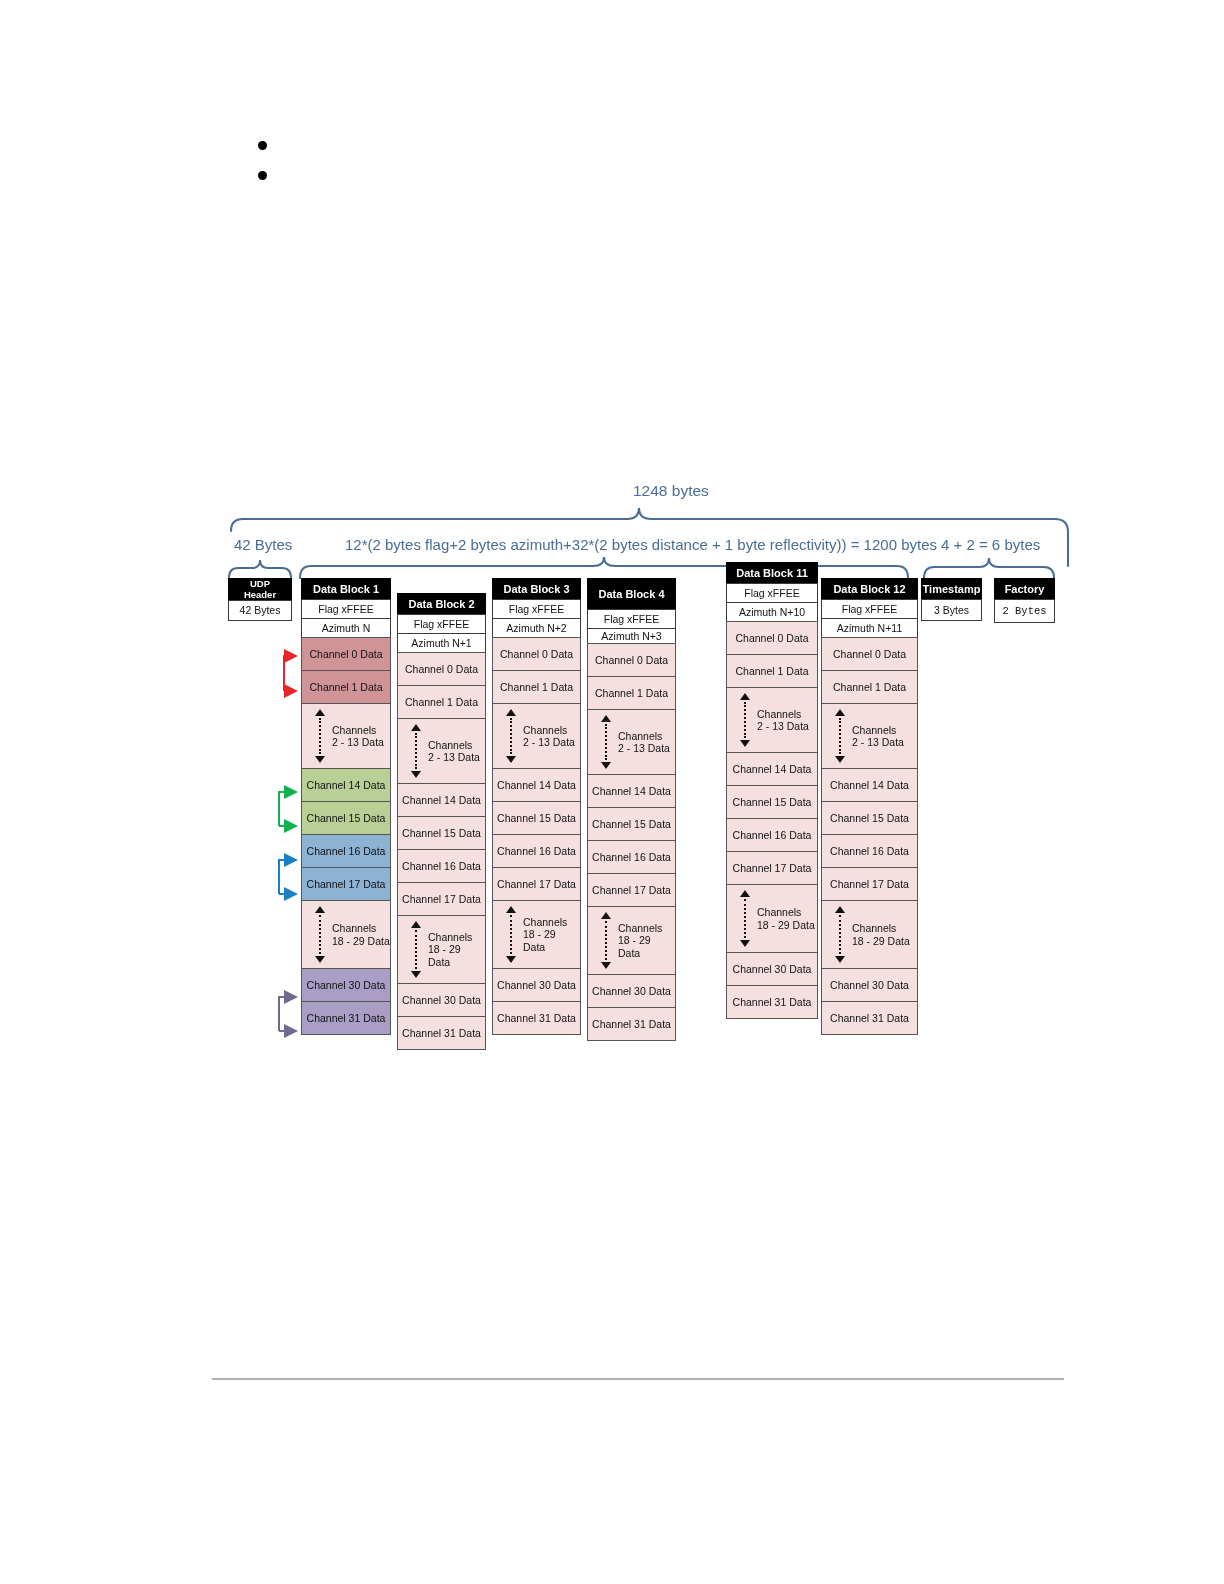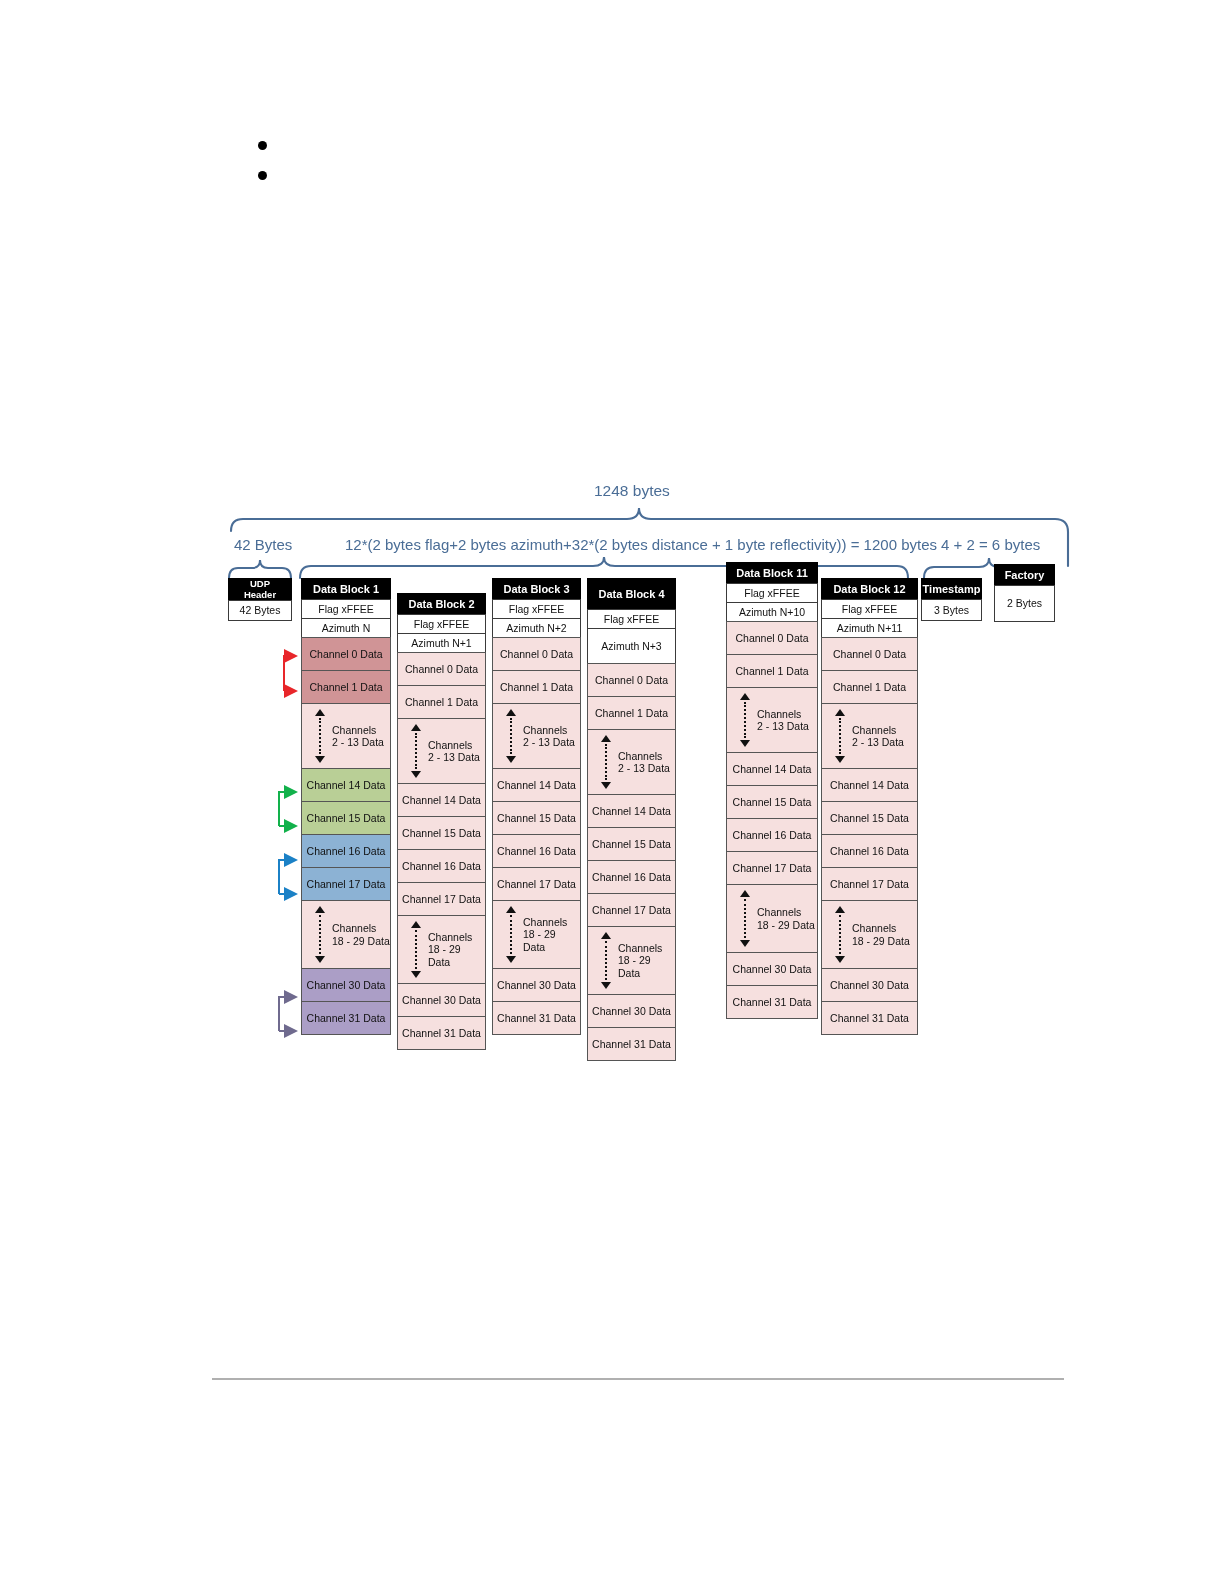--- a/index.html
+++ b/index.html
@@ -122,21 +122,21 @@
     height: 2px;
     background: #b0b0b0;
   }
 </style>
 </head>
 <body>
 
 <div class="bullet" style="left:258px; top:141px;"></div>
 <div class="bullet" style="left:258px; top:171px;"></div>
 
-<div class="brace-label big" style="left:594px; top:482px;">1248 bytes</div>
+<div class="brace-label big" style="left:633px; top:482px;">1248 bytes</div>
 <div class="brace-label" style="left:234px; top:536px;">42 Bytes</div>
 <div class="brace-label" style="left:345px; top:536px;">12*(2 bytes flag+2 bytes azimuth+32*(2 bytes distance + 1 byte reflectivity)) = 1200 bytes</div>
 <div class="brace-label" style="left:941px; top:536px;">4 + 2 = 6  bytes</div>
 
 <svg id="vector-layer" viewBox="0 0 1224 1584">
 
   <g fill="none" stroke="#4a6d96" stroke-width="2.1" stroke-linecap="round">
     <path d="M231,531 Q231,519 243,519 L627,519 Q639,519 639,508
              Q639,519 651,519 L1055,519 Q1068,519 1068,532 L1068,566"></path>
   </g>
@@ -308,21 +308,21 @@
       <span class="ellip-txt">18 - 29 Data</span>
     </span>
   </div>
   <div class="cell ch c-pink" style="height:34px;">Channel 30 Data</div>
   <div class="cell ch c-pink" style="height:34px;">Channel 31 Data</div>
 </div>
 
 <div class="col" style="left:587px; top:578px; width:89px;">
   <div class="cell hdr" style="height:32px;">Data Block 4</div>
   <div class="cell" style="height:20px;">Flag xFFEE</div>
-  <div class="cell" style="height:36px;">Azimuth N+3</div>
+  <div class="cell" style="height:16px;">Azimuth N+3</div>
   <div class="cell ch c-pink" style="height:34px;">Channel 0 Data</div>
   <div class="cell ch c-pink" style="height:34px;">Channel 1 Data</div>
   <div class="cell ch c-pink ellip" style="height:66px;">
     <span class="ellip-mark">
       <span class="tri-up"></span>
       <span class="dots"></span>
       <span class="tri-dn"></span>
     </span>
     <span>
       <span class="ellip-txt">Channels</span>
@@ -418,18 +418,18 @@
   </div>
   <div class="cell ch c-pink" style="height:34px;">Channel 30 Data</div>
   <div class="cell ch c-pink" style="height:34px;">Channel 31 Data</div>
 </div>
 
 <div class="col" style="left:921px; top:578px; width:61px;">
   <div class="cell hdr" style="height:22px;">Timestamp</div>
   <div class="cell" style="height:22px;">3 Bytes</div>
 </div>
 
-<div class="col" style="left:994px; top:564px; width:61px;">
+<div class="col" style="left:994px; top:578px; width:61px;">
   <div class="cell hdr" style="height:22px;">Factory</div>
-  <div class="cell" style="height:37px;">2 Bytes</div>
+  <div class="cell" style="height:24px;font-family:Liberation Mono, monospace;">2 Bytes</div>
 </div>
 
 <div id="page-rule"></div>
 
 </body></html>

